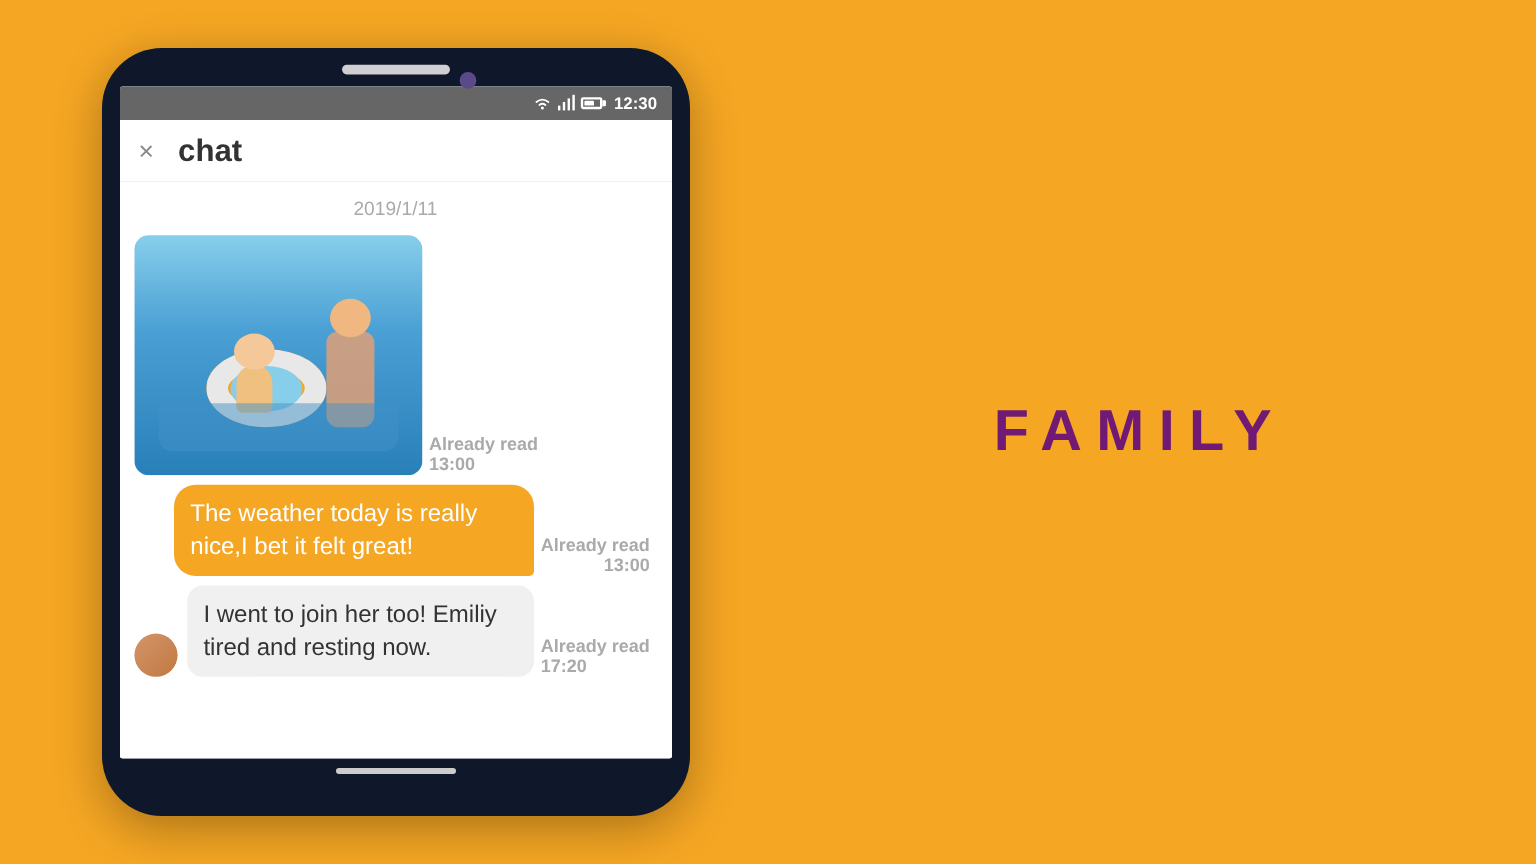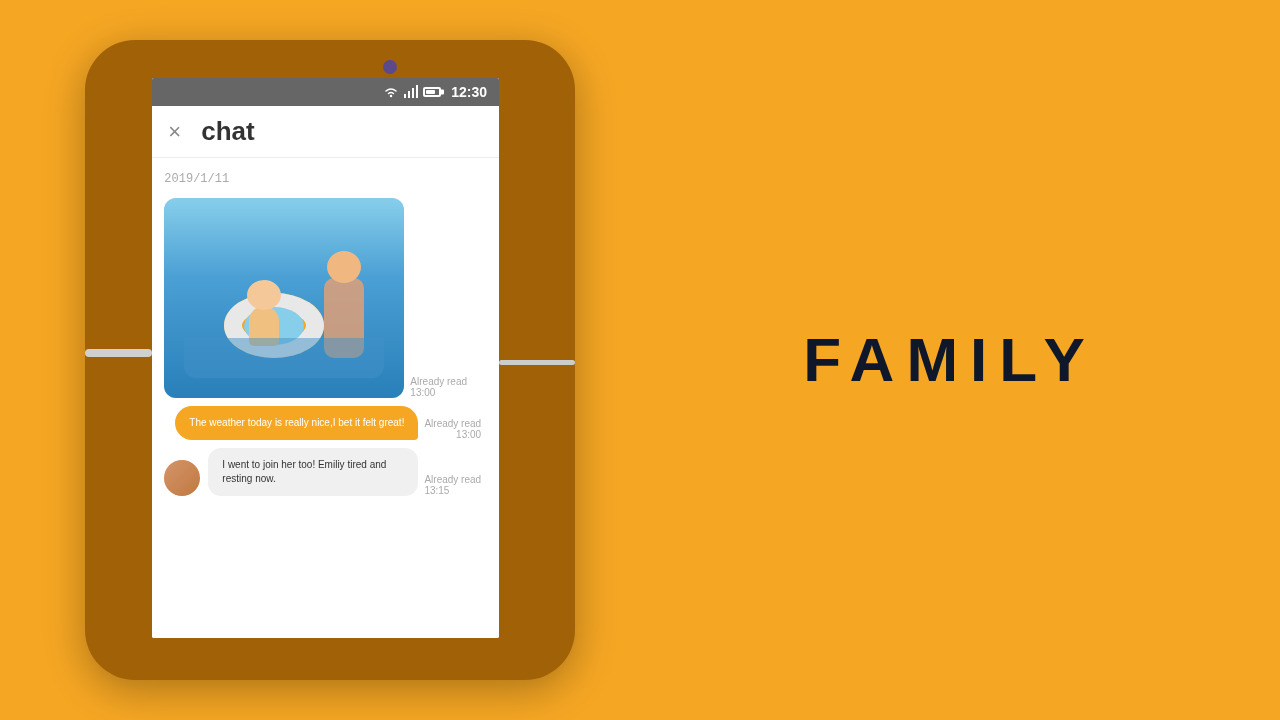--- a/index.html
+++ b/index.html
@@ -21,24 +21,25 @@
       height: 720px;
       display: flex;
       align-items: center;
       justify-content: center;
     }
 
     .phone-outer {
       position: relative;
       width: 490px;
       height: 640px;
-      background: #a16207;
+      background: #0f172a;
       border-radius: 50px;
       box-shadow: 0 10px 40px rgba(0,0,0,0.3);
       display: flex;
+      flex-direction: column;
       align-items: center;
       padding: 14px 0 18px 0;
       margin-left: 39px;
     }
 
     .phone-speaker {
       width: 90px;
       height: 8px;
       background: #d0d0d0;
       border-radius: 4px;
@@ -163,25 +164,24 @@
       flex: 1;
       overflow: hidden;
       background: #ffffff;
       padding: 10px 12px;
       display: flex;
       flex-direction: column;
       gap: 8px;
     }
 
     .date-separator {
-      text-align: left;
+      text-align: center;
       color: #aaa;
-      font-size: 12px;
+      font-size: 16px;
       padding: 4px 0;
-      font-family: Liberation Mono, monospace;
     }
 
     .message-row {
       display: flex;
       align-items: flex-end;
     }
 
     .message-row.outgoing {
       flex-direction: row-reverse;
     }
@@ -204,40 +204,41 @@
       width: 100%;
       height: 100%;
       background: linear-gradient(135deg, #d4956a, #c07840);
       border-radius: 50%;
     }
 
     .message-meta {
       display: flex;
       flex-direction: column;
       align-items: flex-end;
-      font-size: 10px;
+      font-size: 15px;
       color: #aaa;
       margin: 0 6px;
       white-space: nowrap;
+      font-weight: bold;
     }
 
     .message-meta.left {
       align-items: flex-start;
     }
 
     .bubble-wrapper {
       display: flex;
       flex-direction: column;
       max-width: 300px;
     }
 
     .bubble {
       padding: 10px 14px;
       border-radius: 18px;
-      font-size: 10px;
+      font-size: 20px;
       line-height: 1.4;
     }
 
     .bubble.outgoing {
       background: #F5A623;
       color: white;
       border-bottom-right-radius: 4px;
     }
 
     .bubble.incoming {
@@ -348,22 +349,22 @@
 
     .right-panel {
       flex: 1;
       display: flex;
       align-items: center;
       justify-content: center;
       padding: 40px;
     }
 
     .app-title {
-      color: #0f172a;
-      font-size: 62px;
+      color: #701a75;
+      font-size: 48px;
       font-weight: 900;
       letter-spacing: 12px;
       text-transform: uppercase;
       line-height: 1.15;
       text-align: center;
       font-family: 'Arial Black', Arial, sans-serif;
     }
 
     .phone-home-indicator {
       width: 100px;
@@ -451,21 +452,21 @@
 
         <div class="message-row incoming">
           <div class="avatar">
             <div class="avatar-img"></div>
           </div>
           <div class="bubble-wrapper">
             <div class="bubble incoming">I went to join her too! Emiliy tired and resting now.</div>
           </div>
           <div class="message-meta left">
             <span>Already read</span>
-            <span>13:15</span>
+            <span>17:20</span>
           </div>
         </div>
 
       </div>
     </div>
 
     <div class="phone-home-indicator"></div>
   </div>
 </div>
 

